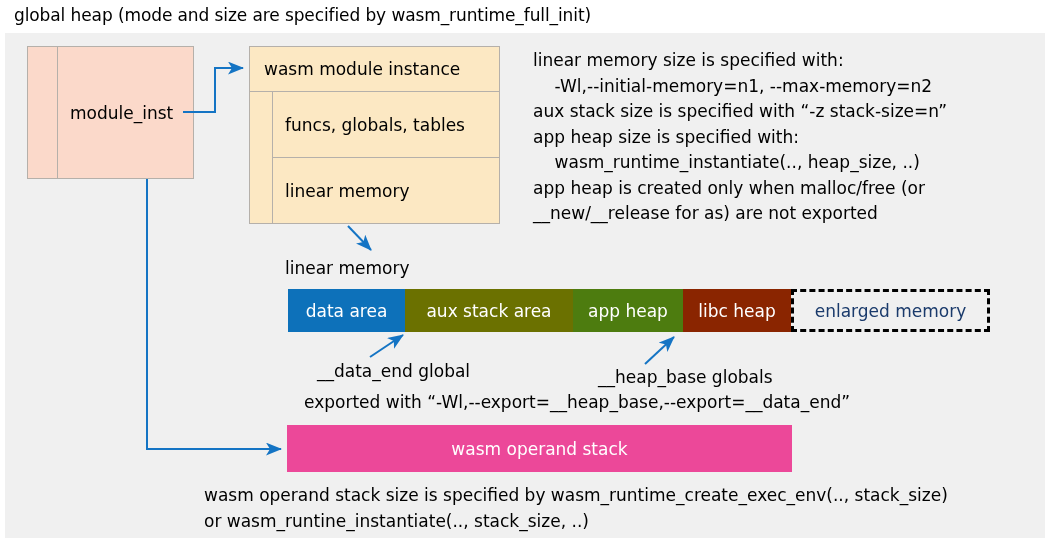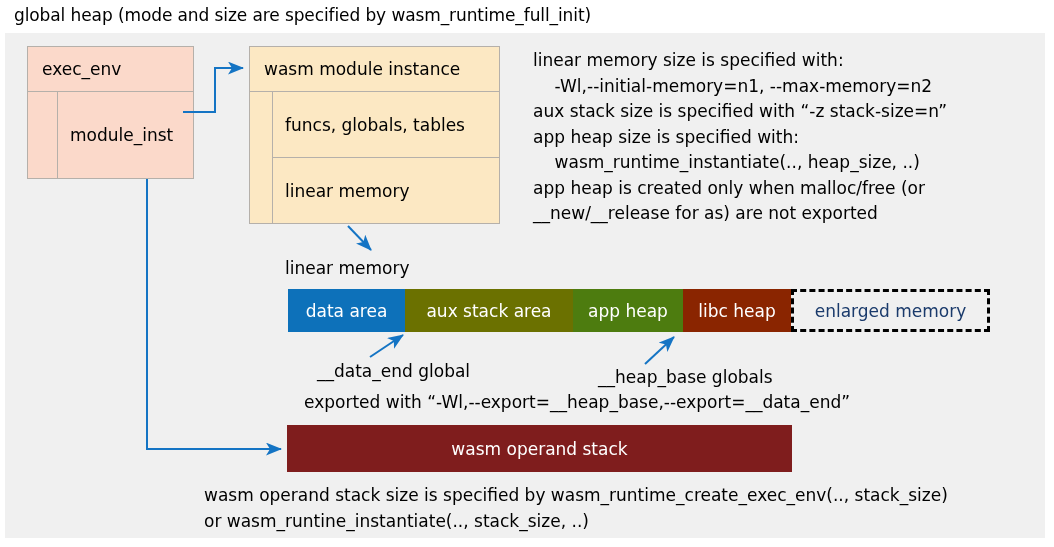--- a/index.html
+++ b/index.html
@@ -138,21 +138,21 @@
     border: 3px dashed #000000;
   }
 
   
   #operand-stack {
     position: absolute;
     left: 287px;
     top: 425px;
     width: 505px;
     height: 47px;
-    background: #7f1d1d;
+    background: #ec4899;
     display: flex;
     align-items: center;
     justify-content: center;
     font-size: 17px;
     color: #ffffff;
   }
 
   
   .lbl {
     position: absolute;
@@ -177,21 +177,20 @@
 </head>
 <body>
 
 <div id="canvas">
 
   <div class="title">global heap (mode and size are specified by wasm_runtime_full_init)</div>
 
   <div class="panel"></div>
 
   <div class="struct pink" id="exec-env">
-    <div class="hdr">exec_env</div>
     <div class="body">
       <div class="gutter"></div>
       <div class="fields">
         <div class="fld">module_inst</div>
       </div>
     </div>
   </div>
 
   <div class="struct peach" id="module-inst">
     <div class="hdr">wasm module instance</div>

